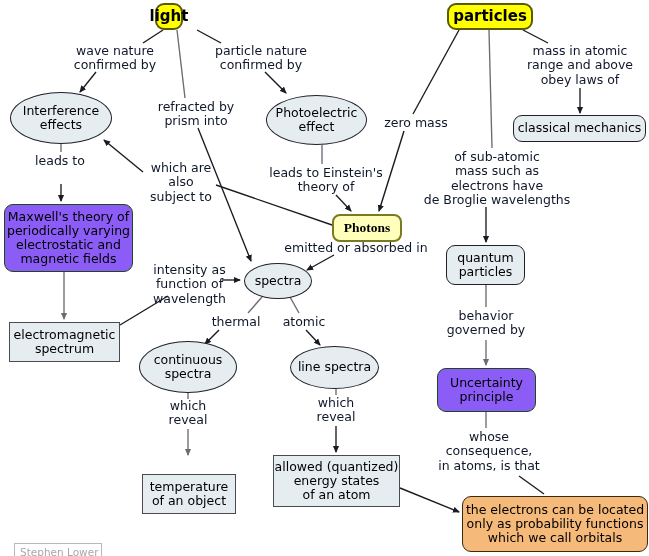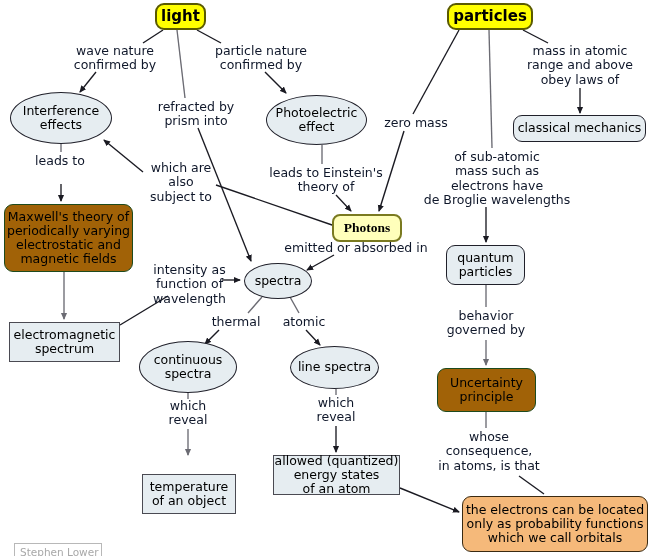--- a/index.html
+++ b/index.html
@@ -61,21 +61,21 @@
     border-radius: 9px;
     font-size: 12.5px;
   }
   .n-rect {
     background: #e6edf1;
     border: 1.4px solid #4a4a52;
     border-radius: 0;
     font-size: 12.5px;
   }
   .n-green {
-    background: #a16207;
+    background: #8b5cf6;
     border: 1.4px solid #1d4a1d;
     border-radius: 9px;
     font-size: 12.5px;
   }
   .n-orange {
     background: #f5b97a;
     border: 1.4px solid #3a2a12;
     border-radius: 9px;
     font-size: 12.5px;
   }
@@ -183,21 +183,21 @@
       <path d="M 486 340 L 486 365" stroke="#6b6b73" marker-end="url(#ahg)"></path>
 
       <path d="M 486 408 L 486 428" stroke="#6b6b73"></path>
 
       <path d="M 519 476 L 544 494"></path>
 
       <path d="M 400 488 L 459 512" marker-end="url(#ah)"></path>
     </g>
   </svg>
 
-  <div class="node n-keyword" style="left:155px; top:3px; width:51px; height:27px;">
+  <div class="node n-keyword" style="left:155px; top:3px; width:28px; height:27px;">
     <span>light</span>
   </div>
 
   <div class="node n-keyword" style="left:447px; top:3px; width:86px; height:27px;">
     <span>particles</span>
   </div>
 
   <div class="node n-ellipse" style="left:10px; top:92px; width:102px; height:52px; white-space:pre;">
     <span>Interference
 effects</span>
@@ -249,21 +249,21 @@
   <div class="node n-green" style="left:437px; top:368px; width:99px; height:44px; white-space:pre;">
     <span>Uncertainty
 principle</span>
   </div>
 
   <div class="node n-rect" style="left:142px; top:458px; width:94px; height:40px; white-space:pre;margin-top:16px;">
     <span>temperature
 of an object</span>
   </div>
 
-  <div class="node n-rect" style="left:273px; top:455px; width:127px; height:40px; white-space:pre;">
+  <div class="node n-rect" style="left:273px; top:455px; width:127px; height:52px; white-space:pre;">
     <span>allowed (quantized)
 energy states
 of an atom</span>
   </div>
 
   <div class="node n-orange" style="left:462px; top:496px; width:186px; height:56px; white-space:pre;">
     <span>the electrons can be located
 only as probability functions
 which we call orbitals</span>
   </div>

